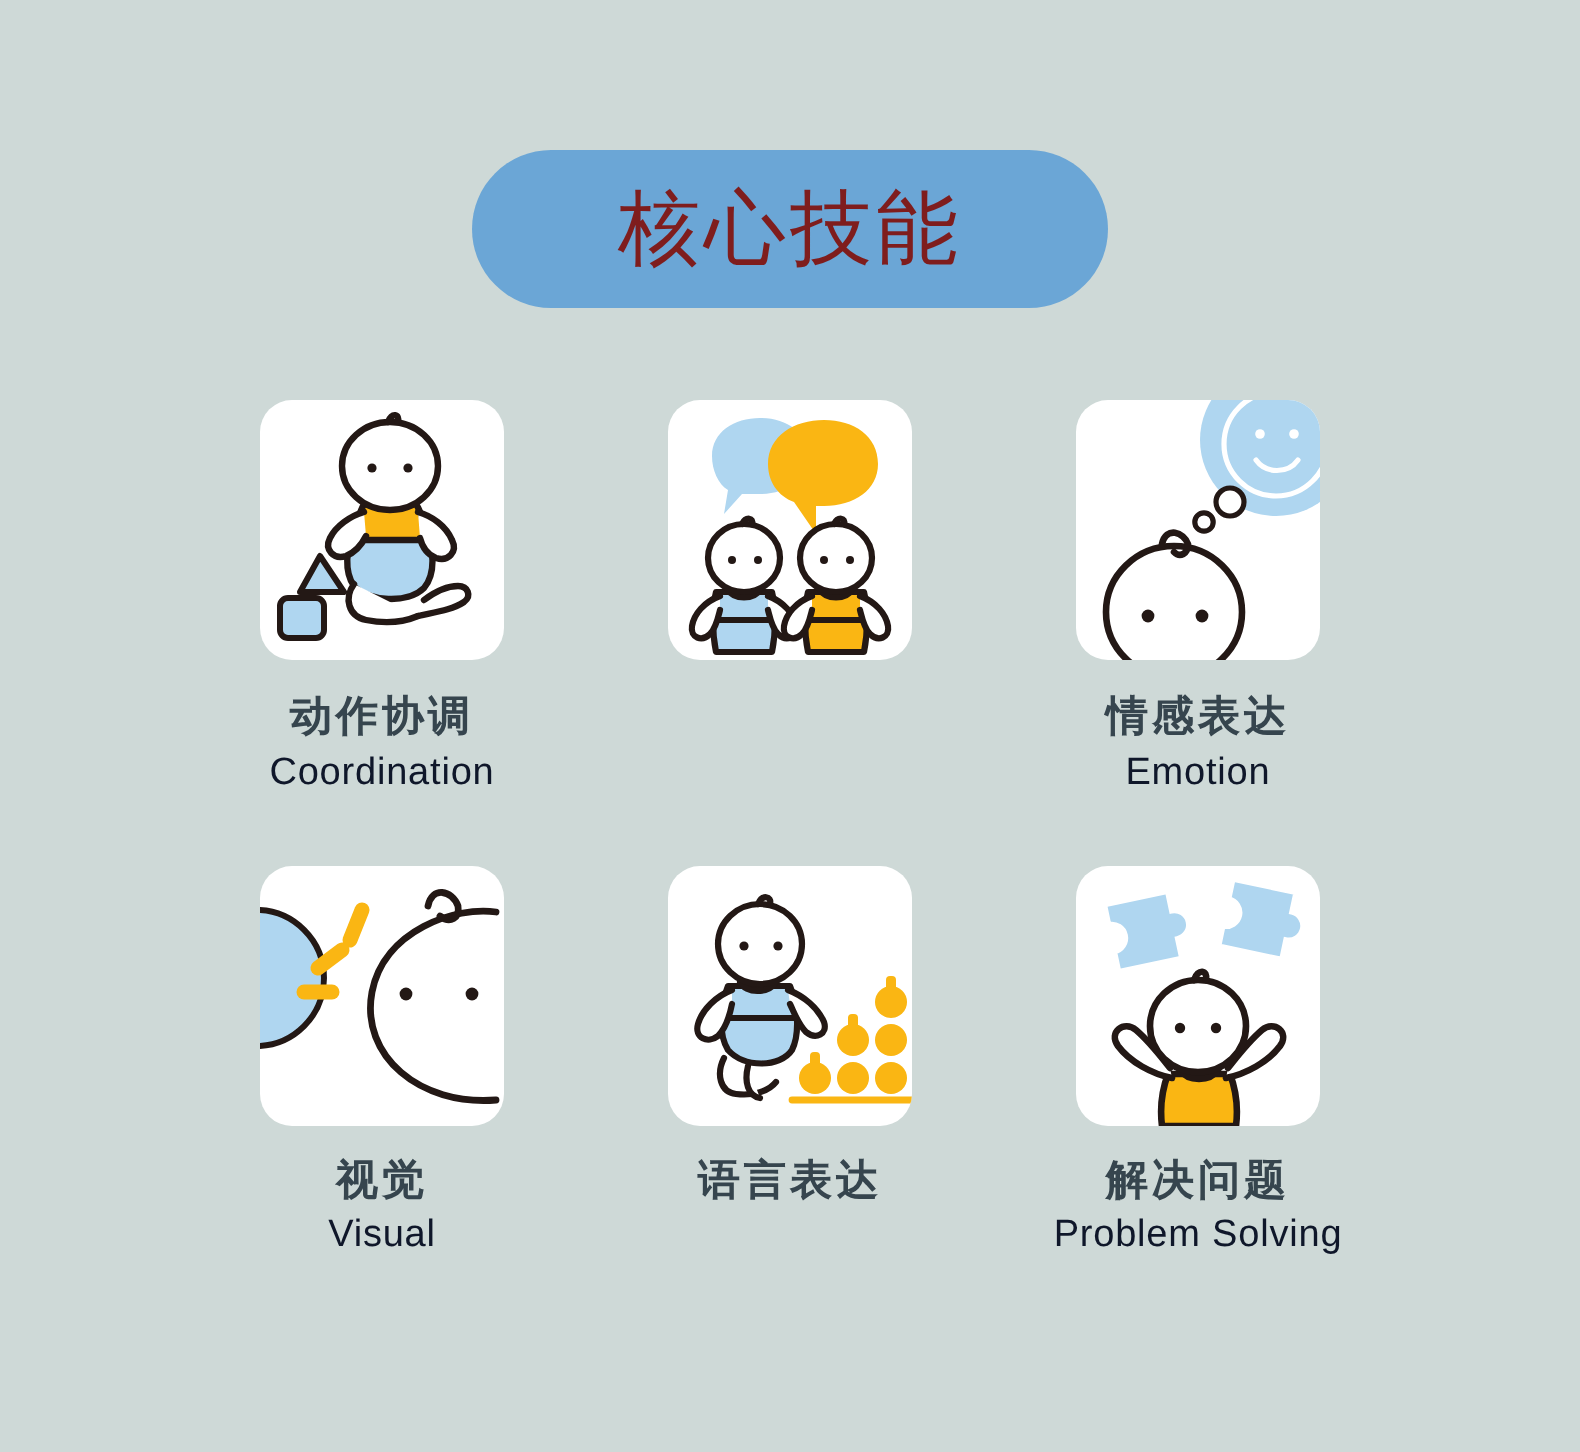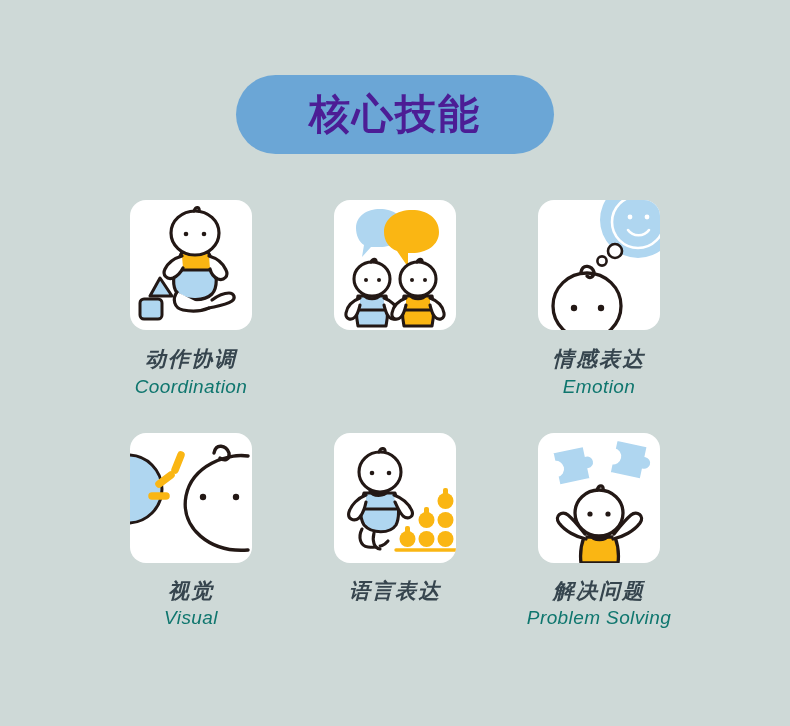--- a/index.html
+++ b/index.html
@@ -17,38 +17,37 @@
     position:absolute;left:0;top:75px;width:790px;
     display:flex;justify-content:center;
   }
   .title-pill{
     background:#6ba6d6;
     border-radius:42px;
     width:318px;height:79px;
     display:flex;align-items:center;justify-content:center;
   }
   .title-text{
-    color:#4c1d95;
+    color:#7f1d1d;
     font-size:41px;
-    font-weight:bold;
+    font-weight:normal;
     letter-spacing:2px;
     line-height:1;
     white-space:nowrap;
   }
 
   
   .grid{
     position:absolute;left:0;top:200px;width:790px;
     display:flex;flex-direction:column;
     row-gap:36px;
   }
   .row{
     display:flex;justify-content:center;
     column-gap:66px;
-    font-style:italic;
   }
   .cell{
     width:138px;
     display:flex;flex-direction:column;align-items:center;
   }
   .card{
     width:122px;height:130px;
     background:#ffffff;
     border-radius:16px;
     overflow:hidden;
@@ -59,21 +58,21 @@
   .labels{margin-top:17px;text-align:center;line-height:1.12;}
   .label-cn{
     color:#36454e;
     font-size:21px;
     font-weight:bold;
     letter-spacing:2px;
     white-space:nowrap;
     display:block;
   }
   .label-en{
-    color:#0f766e;
+    color:#0f172a;
     font-size:19px;
     font-weight:normal;
     letter-spacing:.4px;
     white-space:nowrap;
     display:block;
     margin-top:5px;
   }
   .row2 .labels{margin-top:16px;}
 </style>
 </head>

